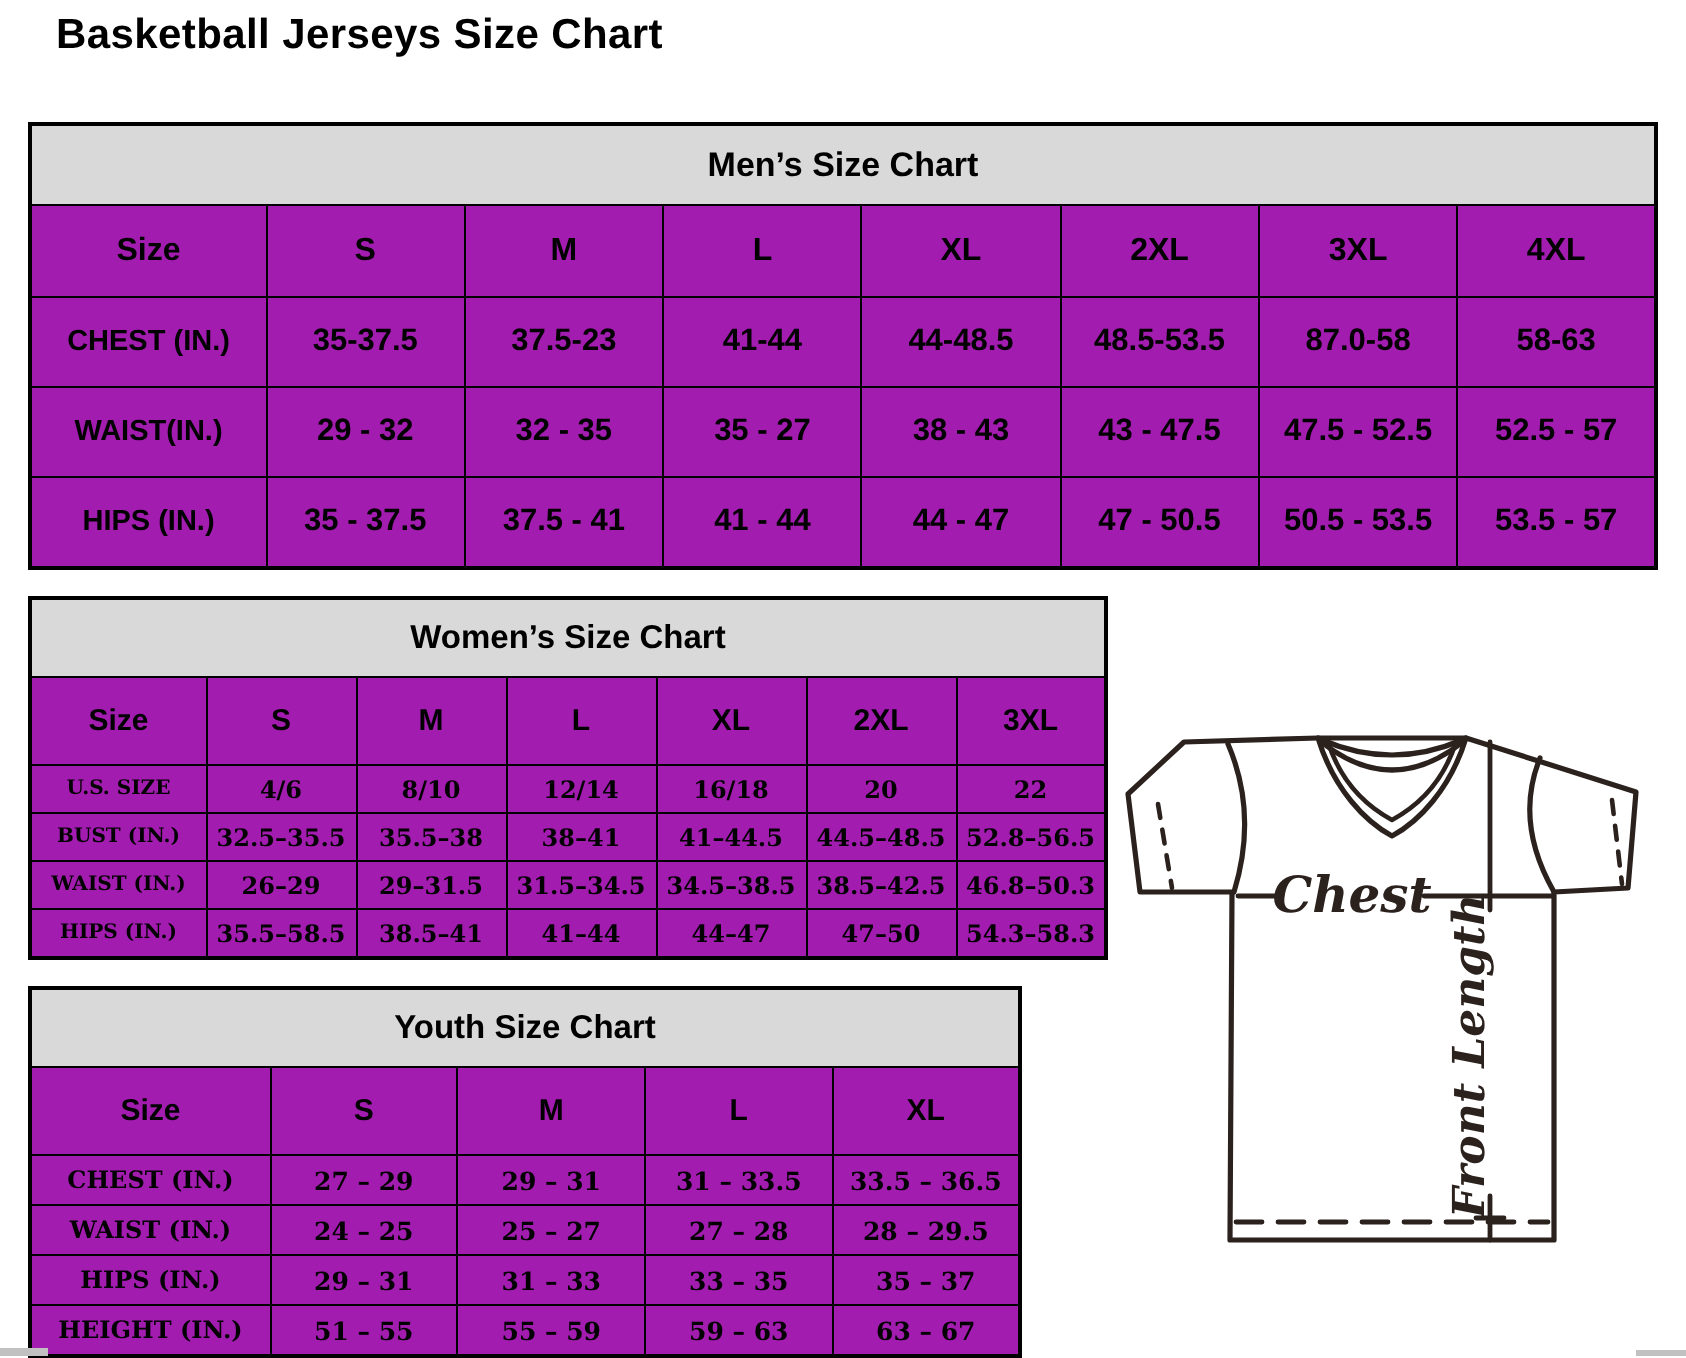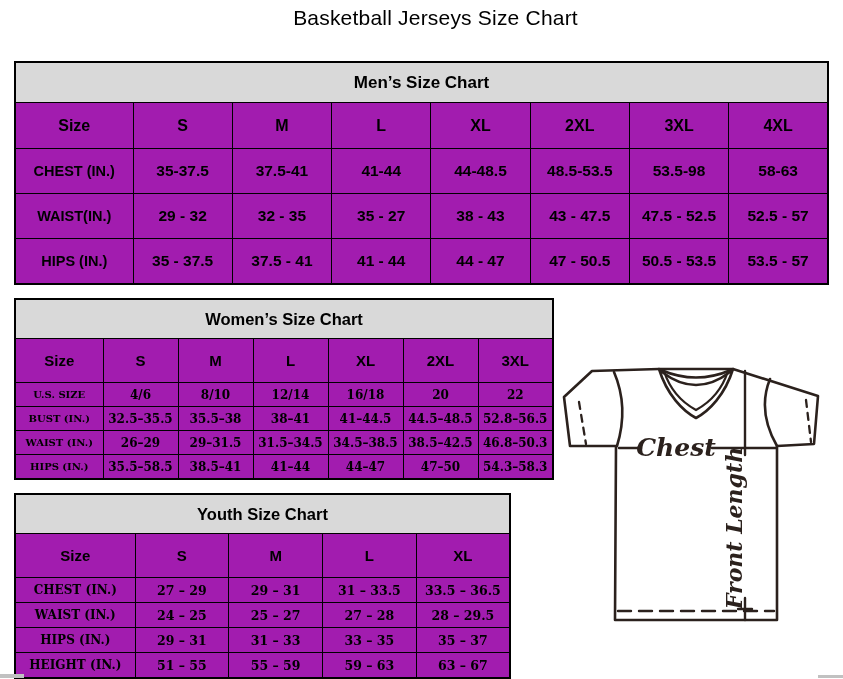--- a/index.html
+++ b/index.html
@@ -2,21 +2,21 @@
 <html><head>
 <meta charset="utf-8">
 <style>
   html,body{margin:0;padding:0;}
   body{
     width:843px;height:679px;position:relative;overflow:hidden;
     background:#ffffff;font-family:"Liberation Sans",sans-serif;color:#000;
   }
   .page-title{
     position:absolute;top:6px;left:0;right:0;margin:0;
-    text-align:center;font-size:21px;font-weight:normal;letter-spacing:0.2px;padding-left:28px;
+    text-align:left;font-size:21px;font-weight:bold;letter-spacing:0.2px;padding-left:28px;
   }
   table.tbl{
     position:absolute;border-collapse:collapse;table-layout:fixed;
     background:#a21caf;border:2.5px solid #000;
   }
   .tbl th,.tbl td{
     border:1.6px solid #000;text-align:center;vertical-align:middle;
     padding:0;font-weight:bold;overflow:hidden;white-space:nowrap;
   }
   .tbl .tbl-title{background:#d9d9d9;}
@@ -80,25 +80,25 @@
       <th>XL</th>
       <th>2XL</th>
       <th>3XL</th>
       <th>4XL</th>
     </tr>
   </thead>
   <tbody>
     <tr>
       <td class="rowlabel">CHEST (IN.)</td>
       <td>35-37.5</td>
-      <td>37.5-41</td>
+      <td>37.5-23</td>
       <td>41-44</td>
       <td>44-48.5</td>
       <td>48.5-53.5</td>
-      <td>53.5-98</td>
+      <td>87.0-58</td>
       <td>58-63</td>
     </tr>
     <tr>
       <td class="rowlabel">WAIST(IN.)</td>
       <td>29 - 32</td>
       <td>32 - 35</td>
       <td>35 - 27</td>
       <td>38 - 43</td>
       <td>43 - 47.5</td>
       <td>47.5 - 52.5</td>

